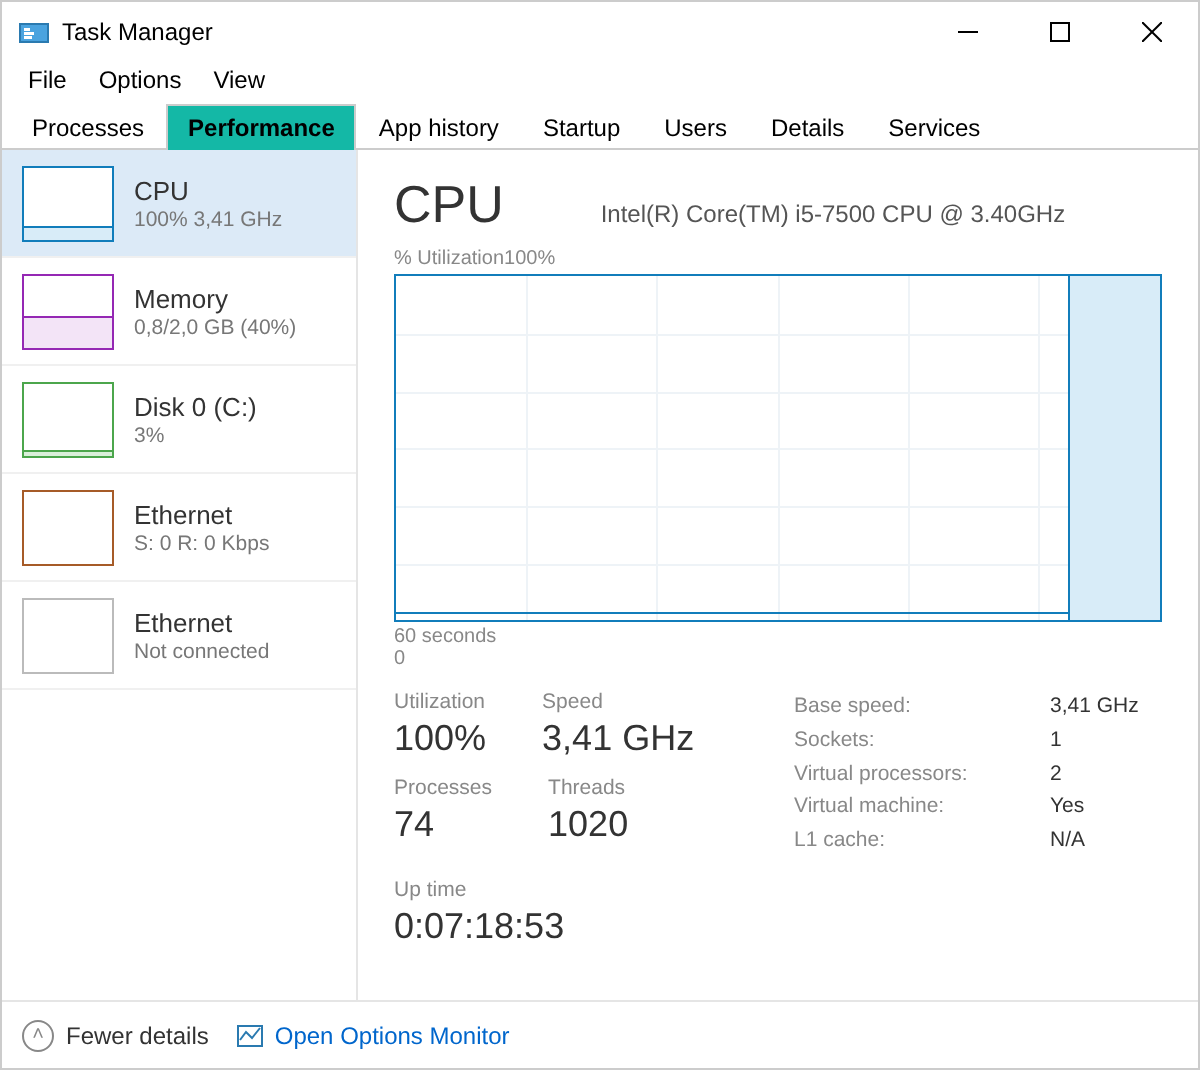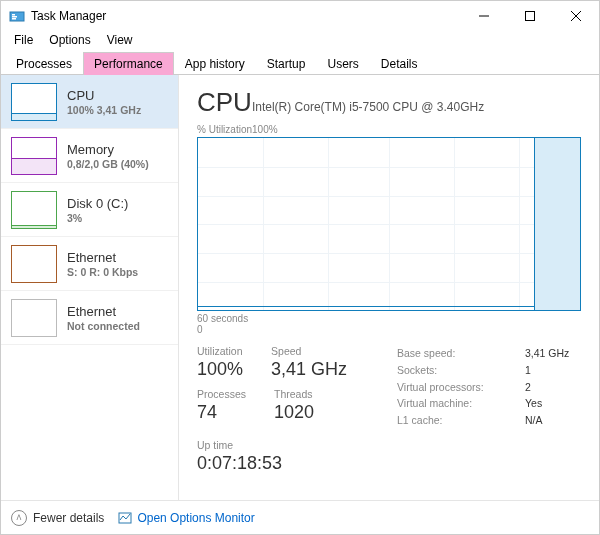--- a/index.html
+++ b/index.html
@@ -14,47 +14,47 @@
 .win-btn { width: 46px; height: 30px; display: flex; align-items: center; justify-content: center; }
 .win-btn svg { stroke: #000; }
 
 
 .menubar { height: 20px; display: flex; padding-left: 6px; gap: 2px; }
 .menubar .menu-item { font-size: 12px; padding: 2px 7px; color: #000; }
 
 
 .tabs { height: 24px; display: flex; border-bottom: 1px solid #ccc; padding-left: 4px; }
 .tab { font-size: 12px; padding: 4px 10px 3px 10px; border: 1px solid transparent; border-bottom: none; position: relative; top: 1px; color: #000; }
-.tab.active { border-color: #ccc; background: #f9a8d4; }
+.tab.active { border-color: #ccc; background: #14b8a6; font-weight: bold; }
 
 
 .body { flex: 1; display: flex; overflow: hidden; }
 
 
 .sidebar { width: 178px; border-right: 1px solid #e5e5e5; overflow-y: auto; }
 .side-item { height: 54px; display: flex; align-items: center; padding: 6px 10px; gap: 10px; border-bottom: 1px solid #f0f0f0; }
 .side-item.selected { background: #dceaf7; }
 .thumb { width: 46px; height: 38px; border: 1px solid; background: #fff; position: relative; }
 .thumb-cpu { border-color: #117dbb; }
 .thumb-cpu::after { content:""; position:absolute; left:0; right:0; bottom:0; height:6px; background:#d8ecf8; border-top:1px solid #117dbb; }
 .thumb-mem { border-color: #9528b4; }
 .thumb-mem::after { content:""; position:absolute; left:0; right:0; bottom:0; height:15px; background:#f3e4f7; border-top:1px solid #9528b4; }
 .thumb-disk { border-color: #4ca64c; }
 .thumb-disk::after { content:""; position:absolute; left:0; right:0; bottom:0; height:2px; background:#daf0da; border-top:1px solid #4ca64c; }
 .thumb-eth { border-color: #a65b28; }
 .thumb-eth2 { border-color: #bbb; }
 .side-text { display: flex; flex-direction: column; gap: 1px; }
 .side-name { font-size: 13px; color: #333; }
-.side-sub { font-size: 10.5px; color: #777; font-weight: bold; }
+.side-sub { font-size: 10.5px; color: #777; }
 
 
 .main { flex: 1; padding: 12px 18px 8px 18px; display: flex; flex-direction: column; overflow: hidden; }
 .main-header { display: flex; align-items: baseline; margin-bottom: 6px; }
 .main-title { font-size: 26px; font-weight: 300; color: #333; }
-.main-sub { flex: 1; text-align: left; font-size: 12px; color: #555; }
+.main-sub { flex: 1; text-align: center; font-size: 12px; color: #555; }
 .chart-labels { display: flex; justify-content: flex-start; font-size: 10px; color: #888; margin-bottom: 2px; }
 .chart { height: 174px; border: 1px solid #117dbb; position: relative; margin-bottom: 2px; background: #fff; }
 .chart .grid-h { position:absolute; left:0; right:0; border-top:1px solid #eef3f7; }
 .chart .grid-v { position:absolute; top:0; bottom:0; border-left:1px solid #eef3f7; }
 .chart .cpu-fill { position:absolute; right:0; top:0; bottom:0; width:12%; background:#d8ecf8; border-left:1px solid #117dbb; }
 .chart .cpu-line { position:absolute; left:0; right:12%; bottom:3px; border-top:1px solid #117dbb; }
 .chart-bottom { display: flex; justify-content: space-between; font-size: 10px; color: #888; margin-bottom: 10px; flex-direction: column; }
 
 .stats { display: flex; gap: 40px; }
 .stat-col { display: flex; flex-direction: column; gap: 8px; }
@@ -117,20 +117,21 @@
     <div class="menu-item">View</div>
   </div>
 
   <div class="tabs">
     <div class="tab">Processes</div>
     <div class="tab active">Performance</div>
     <div class="tab">App history</div>
     <div class="tab">Startup</div>
     <div class="tab">Users</div>
     <div class="tab">Details</div>
+    <div class="tab">Services</div>
   </div>
 
   <div class="body">
 
     <div class="sidebar">
       <div class="side-item selected">
         <div class="thumb thumb-cpu"></div>
         <div class="side-text">
           <div class="side-name">CPU</div>
           <div class="side-sub">100% 3,41 GHz</div>

